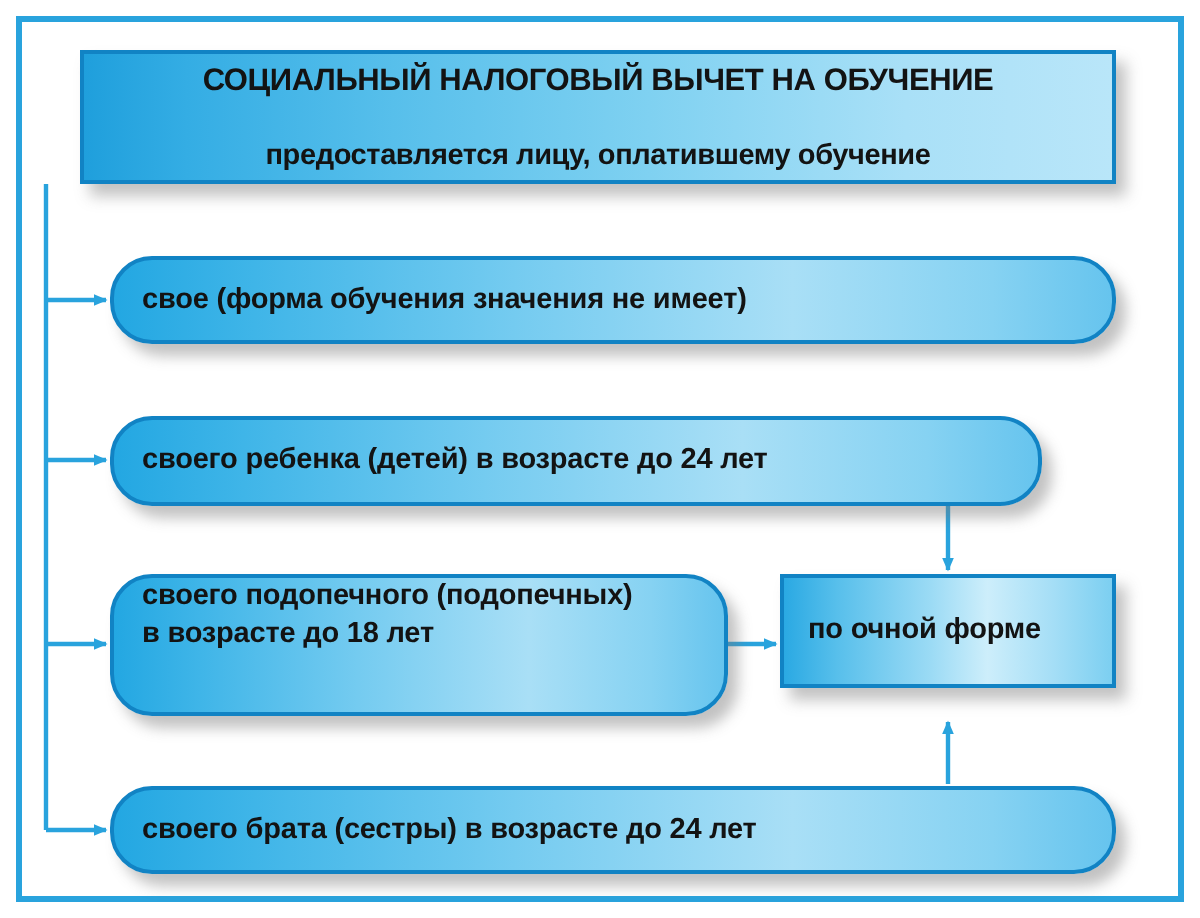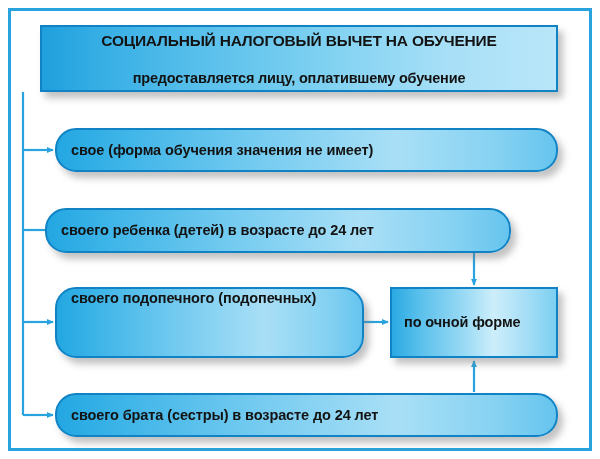--- a/index.html
+++ b/index.html
@@ -151,31 +151,32 @@
 
   <div class="node title" style="left:40px; top:25px; width:518px; height:67px;">
     <span class="title-line1">СОЦИАЛЬНЫЙ НАЛОГОВЫЙ ВЫЧЕТ НА ОБУЧЕНИЕ</span>
     <span class="title-line2">предоставляется лицу, оплатившему обучение</span>
   </div>
 
   <div class="node wide" style="left:55px; top:128px; width:503px; height:44px;">
     <span class="label">свое (форма обучения значения не имеет)</span>
   </div>
 
-  <div class="node wide" style="left:45px; top:208px; width:466px; height:45px;">
+  <div class="node wide" style="left:55px; top:208px; width:466px; height:45px;">
     <span class="label">своего ребенка (детей) в возрасте до 24 лет</span>
   </div>
 
   <div class="node wide" style="left:55px; top:287px; width:309px; height:71px; align-items:flex-start;">
     <span>
       <span class="label">своего подопечного (подопечных)</span>
+      <span class="label">в возрасте до 18 лет</span>
     </span>
   </div>
 
-  <div class="node side" style="left:390px; top:287px; width:168px; height:71px;">
+  <div class="node side" style="left:390px; top:287px; width:168px; height:57px;">
     <span>
       <span class="label">по очной форме</span>
     </span>
   </div>
 
   <div class="node wide" style="left:55px; top:393px; width:503px; height:44px;">
     <span class="label">своего брата (сестры) в возрасте до 24 лет</span>
   </div>
 
 </div>

